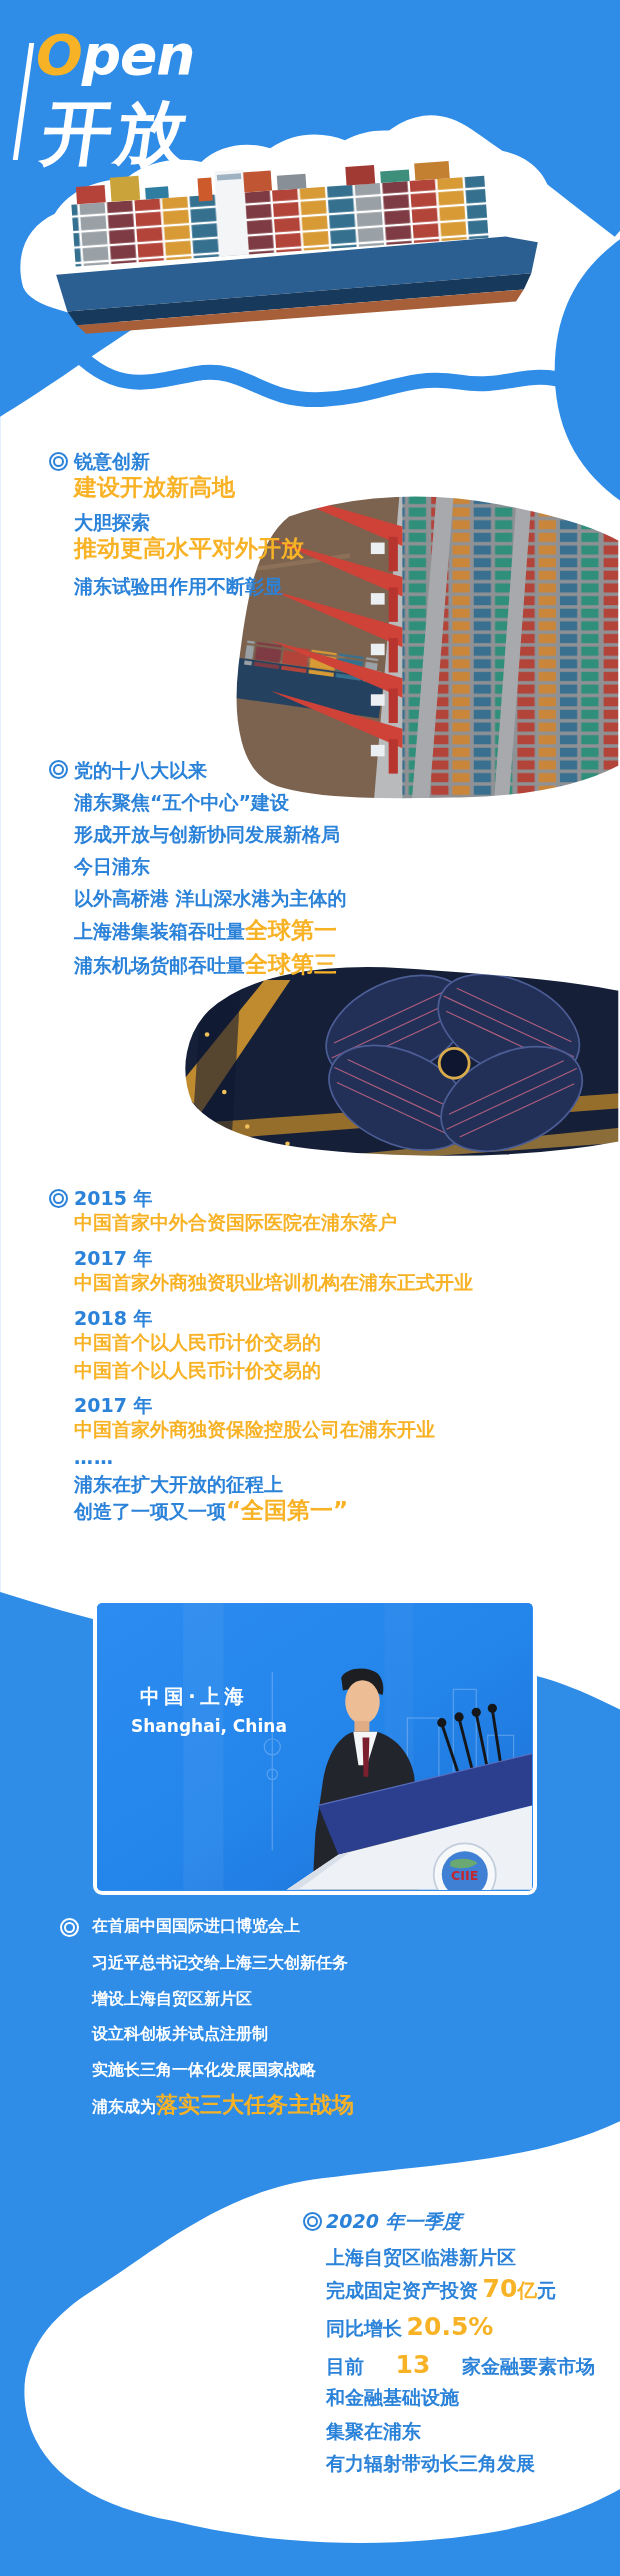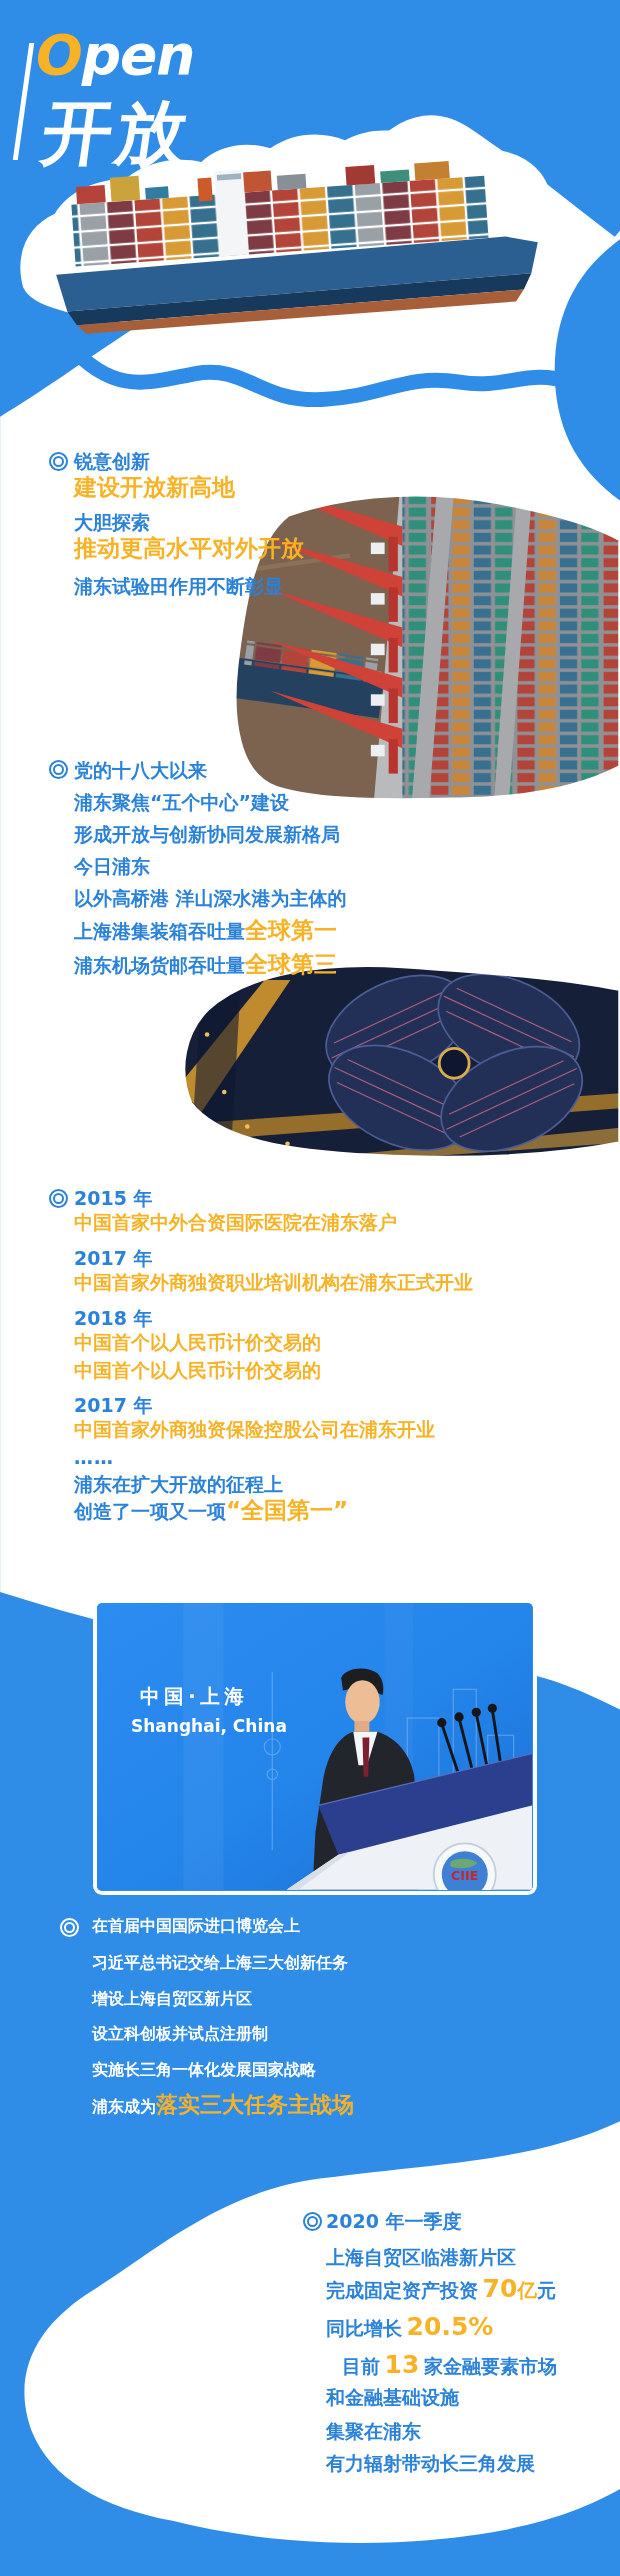--- a/index.html
+++ b/index.html
@@ -332,33 +332,33 @@
   <div class="abs w28" style="left:92px;top:1953px;">习近平总书记交给上海三大创新任务</div>
   <div class="abs w28" style="left:92px;top:1989px;">增设上海自贸区新片区</div>
   <div class="abs w28" style="left:92px;top:2024px;">设立科创板并试点注册制</div>
   <div class="abs w28" style="left:92px;top:2060px;">实施长三角一体化发展国家战略</div>
   <div class="abs mix" style="left:92px;top:2090px;">
     <span class="w28">浦东成为</span>
       <span class="hl38">落实三大任务主战场</span>
   </div>
 
   <span class="ring" style="left:303px;top:2212px;"></span>
-  <div class="abs b28" style="left:326px;top:2209px;">2020 年一季度</div>
+  <div class="abs b28" style="left:326px;top:2209px;font-style:italic;">2020 年一季度</div>
   <div class="abs b28" style="left:326px;top:2245px;">上海自贸区临港新片区</div>
   <div class="abs mix" style="left:326px;top:2274px;">
     <span class="b28">完成固定资产投资</span>
       <span class="num44" style="margin-left:4.6px;">70</span>
       <span class="num34">亿</span>
       <span class="b28">元</span>
   </div>
   <div class="abs mix" style="left:326px;top:2312px;">
     <span class="b28">同比增长</span>
       <span class="num44" style="margin-left:4.6px;">20.5%</span>
   </div>
-  <div class="abs mix" style="left:342px;top:2350px;">
+  <div class="abs mix" style="left:326px;top:2350px;gap:27px;">
     <span class="b28">目前</span>
       <span class="num44" style="margin:0 4.6px;">13</span>
       <span class="b28">家金融要素市场</span>
   </div>
   <div class="abs b28" style="left:326px;top:2385px;">和金融基础设施</div>
   <div class="abs b28" style="left:326px;top:2419px;">集聚在浦东</div>
   <div class="abs b28" style="left:326px;top:2451px;">有力辐射带动长三角发展</div>
 
 </div>
 

